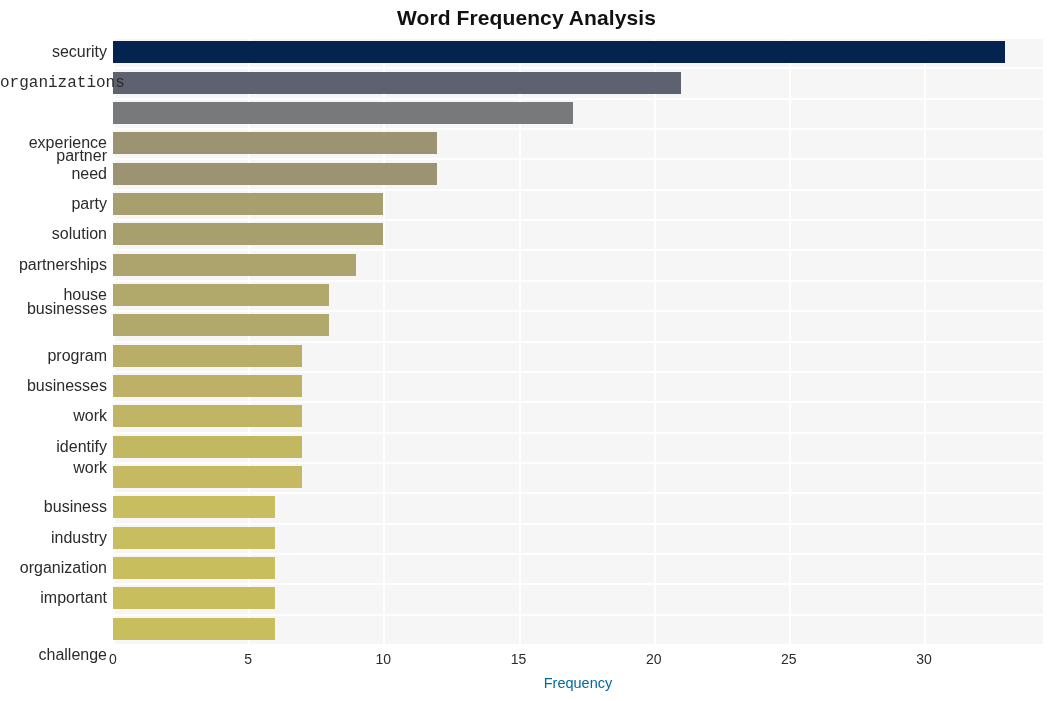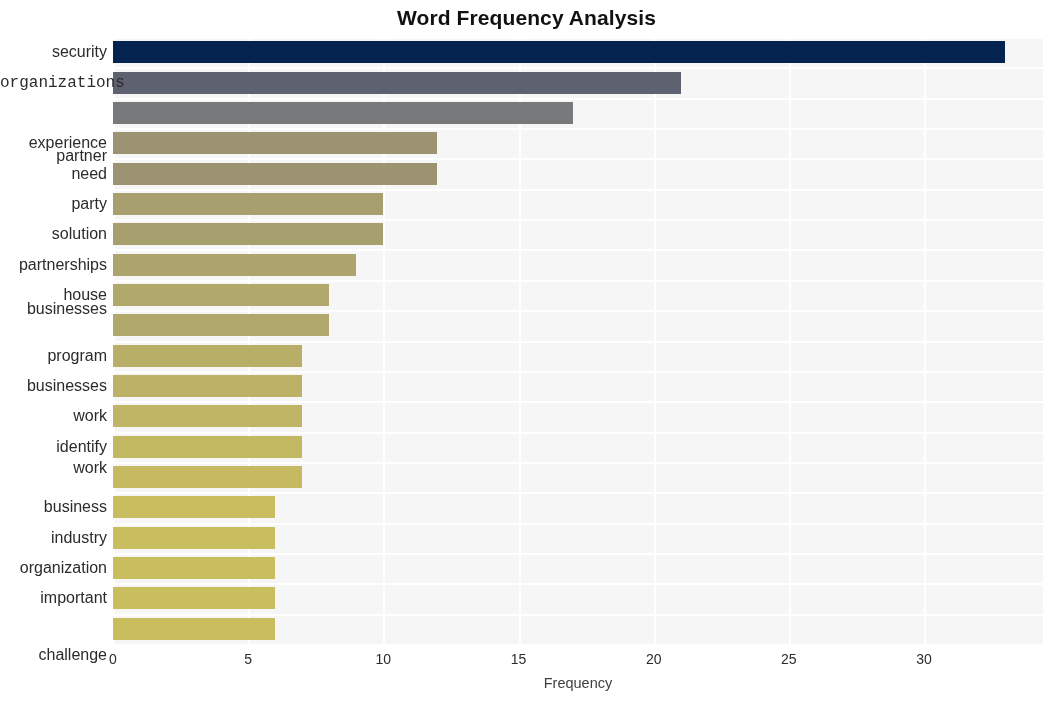--- a/index.html
+++ b/index.html
@@ -111,21 +111,21 @@
     white-space: nowrap;
   }
 
   .xaxis-title {
     position: absolute;
     left: 113px;
     top: 674px;
     width: 930px;
     text-align: center;
     font-size: 14.5px;
-    color: #404040;
+    color: #0369a1;
     line-height: 18px;
   }
 </style>
 </head>
 <body style="background: rgb(255, 255, 255);">
 
 <div id="chart-root">
 
   <div class="chart-title">Word Frequency Analysis</div>
 

